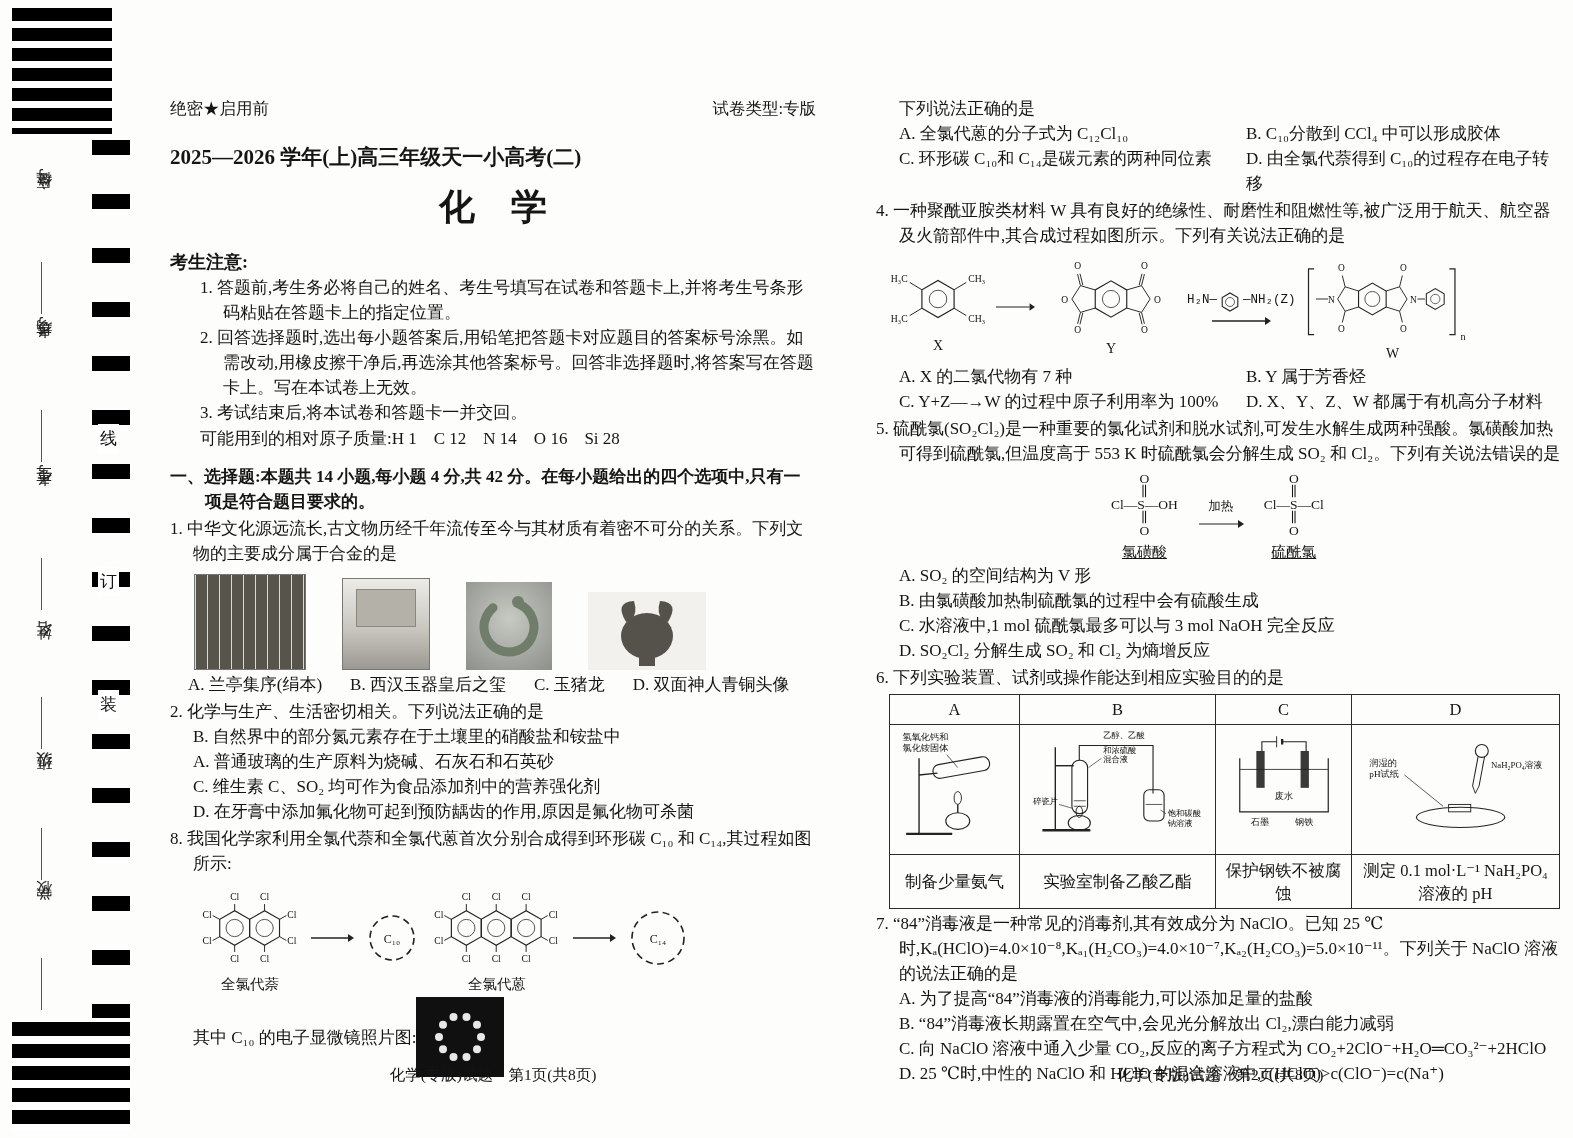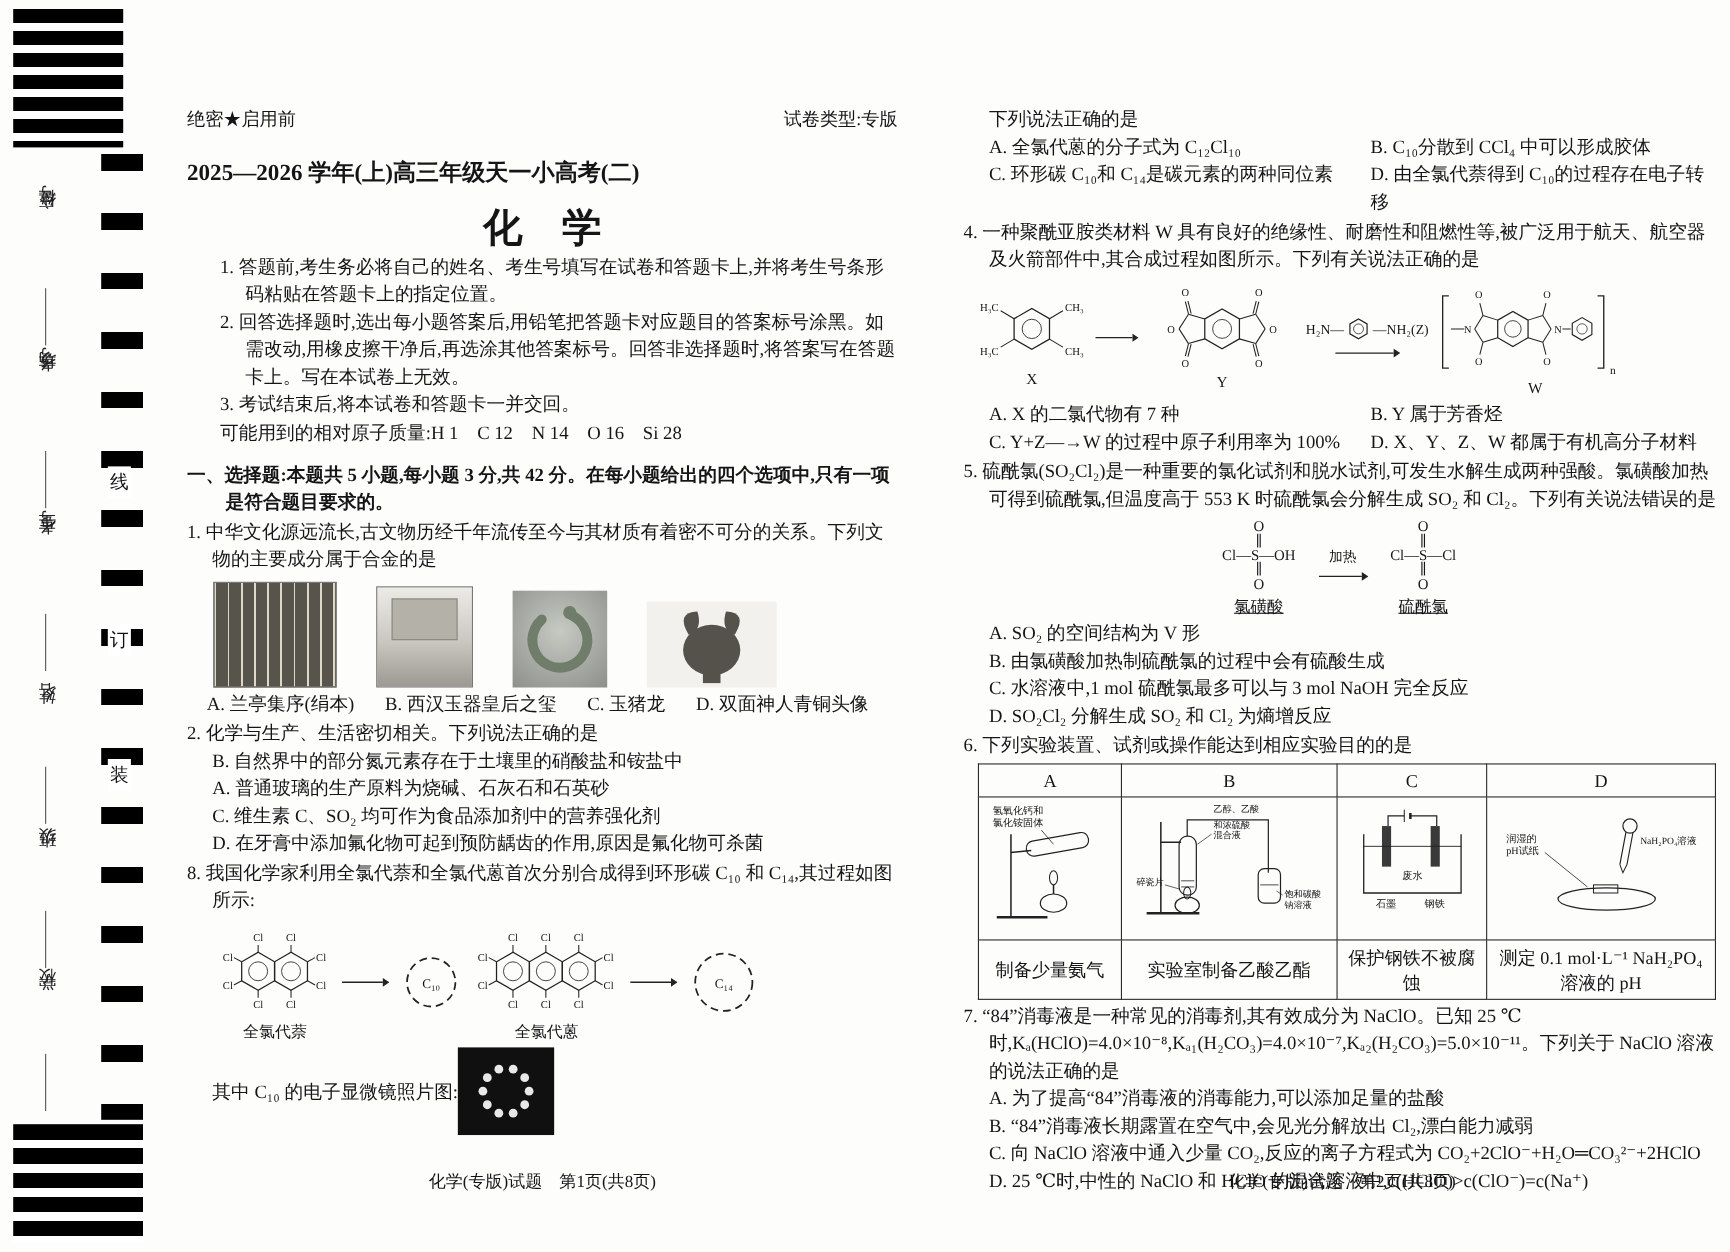--- a/index.html
+++ b/index.html
@@ -49,21 +49,21 @@
 
   
   .q3fig { display:flex; align-items:center; gap:8px; margin:6px 0 0 28px; }
   .struct { display:flex; flex-direction:column; align-items:center; gap:1px; font-size:14.5px; line-height:18px; }
   .micro-row { display:flex; align-items:center; padding-left:23px; margin-top:4px; }
 
   
   .q4fig { display:flex; align-items:center; gap:5px; margin:4px 0 2px 10px; }
   .schemecol { display:flex; flex-direction:column; align-items:center; font-size:14px; line-height:16px; }
   .zcol { display:flex; flex-direction:column; align-items:center; gap:2px; font-size:12.5px; }
-  .zgrp { display:flex; align-items:flex-start; gap:1px; }
+  .zgrp { display:flex; align-items:flex-end; gap:1px;font-family:Liberation Mono, monospace; }
   .q5fig { display:flex; align-items:flex-start; gap:20px; margin:6px 0 4px 235px; }
   .formula { display:flex; flex-direction:column; align-items:center; font-size:13.5px; line-height:13px; }
   .formula .nm { margin-top:9px; font-size:15px;text-decoration:underline; }
   .heatcol { display:flex; flex-direction:column; align-items:center; font-size:12.5px; margin-top:22px; }
 
   
   table.q6t { border-collapse:collapse; margin:4px 0 2px 13px; }
   .q6t td { border:1px solid #2b2b2b; text-align:center; vertical-align:middle; font-size:16.5px; padding:2px 6px; }
   .q6t .hrow td { height:30px; }
   .q6t .irow td { height:122px; padding:2px; }
@@ -95,25 +95,26 @@
 <div class="bind-char" style="top:567px">订</div>
 <div class="bind-char" style="top:690px">装</div>
 
 <div class="page p1">
   <div class="hdr-row">
     <span>绝密★启用前</span>
     <span>试卷类型:专版</span>
   </div>
   <div class="exam-title">2025—2026 学年(上)高三年级天一小高考(二)</div>
   <div class="subject">化　学</div>
+  <div class="notice-head">考生注意:</div>
   <div class="notice">1. 答题前,考生务必将自己的姓名、考生号填写在试卷和答题卡上,并将考生号条形码粘贴在答题卡上的指定位置。</div>
   <div class="notice">2. 回答选择题时,选出每小题答案后,用铅笔把答题卡对应题目的答案标号涂黑。如需改动,用橡皮擦干净后,再选涂其他答案标号。回答非选择题时,将答案写在答题卡上。写在本试卷上无效。</div>
   <div class="notice">3. 考试结束后,将本试卷和答题卡一并交回。</div>
   <div class="atomic">可能用到的相对原子质量:H 1　C 12　N 14　O 16　Si 28</div>
-  <div class="section-head">一、选择题:本题共 5 小题,每小题 3 分,共 42 分。在每小题给出的四个选项中,只有一项是符合题目要求的。</div>
+  <div class="section-head">一、选择题:本题共 14 小题,每小题 4 分,共 42 分。在每小题给出的四个选项中,只有一项是符合题目要求的。</div>
 
   <div class="stem">1. 中华文化源远流长,古文物历经千年流传至今与其材质有着密不可分的关系。下列文物的主要成分属于合金的是</div>
   <div class="artifacts">
     <div class="art art-callig"></div>
     <div class="art art-seal">
         <div class="seal-face"></div>
       </div>
     <div class="art art-dragon">
       <svg width="86" height="88" viewBox="0 0 86 88">
         <circle cx="43" cy="45" r="25" fill="none" stroke="#6f7d6a" stroke-width="9" stroke-dasharray="128 30" stroke-linecap="round" transform="rotate(-65 43 45)"></circle>

